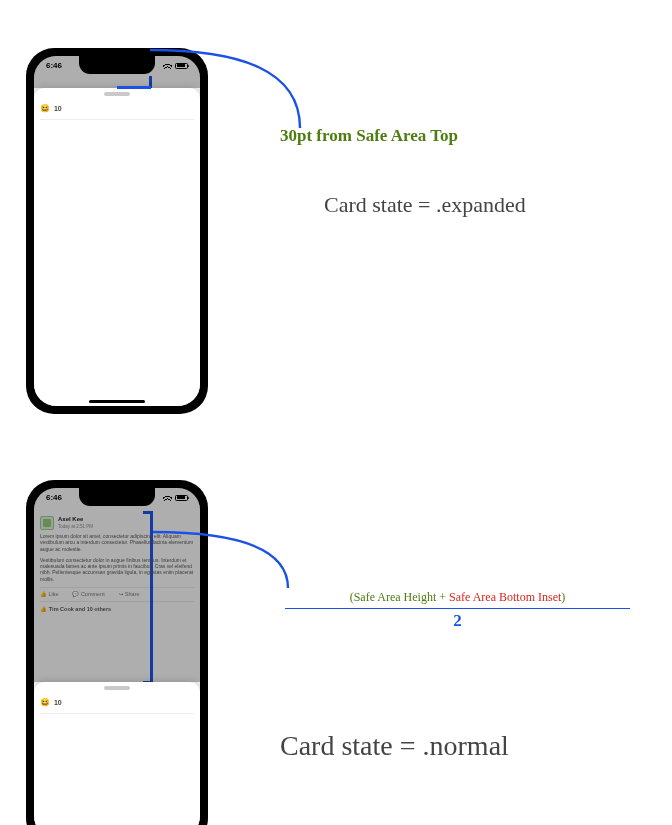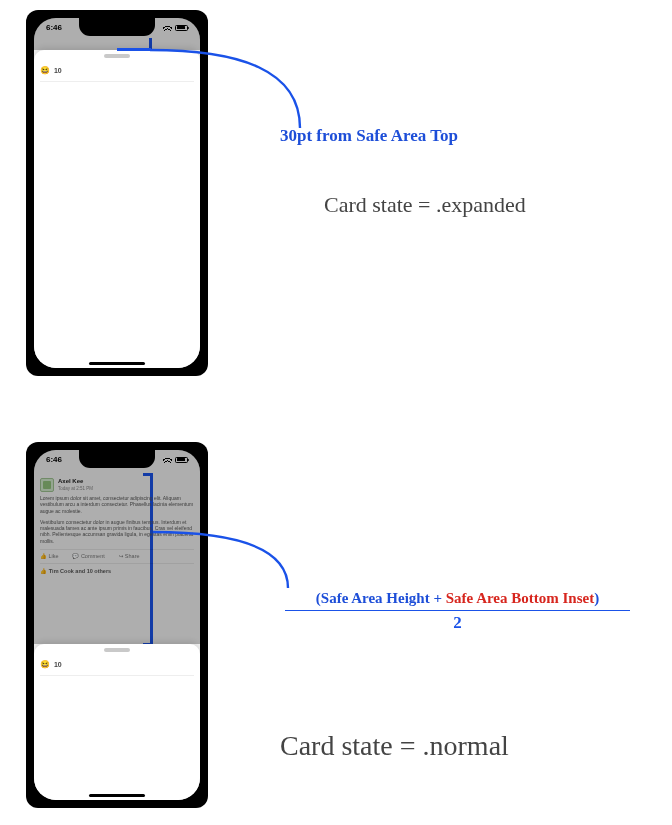--- a/index.html
+++ b/index.html
@@ -16,23 +16,24 @@
     align-items: flex-start;
   }
   .row1 { top: 10px; left: 26px; }
   .row2 { top: 442px; left: 26px; }
 
   
   .phone {
     width: 182px;
     height: 366px;
     background: #000;
-    border-radius: 12px;
+    border-radius: 28px;
     padding: 8px;
     position: relative;
+    margin-top: 38px;
   }
   .screen {
     width: 100%; height: 100%;
     background: #f2f2f2;
     border-radius: 22px;
     overflow: hidden;
     position: relative;
   }
   .notch {
     position: absolute;
@@ -114,29 +115,29 @@
 
   .home-indicator {
     position:absolute; bottom:3px; left:50%; transform:translateX(-50%);
     width:56px; height:3px; border-radius:2px;
     background:#000; z-index:40;
   }
 
   
   .annot { position:absolute; }
   .hand { font-family: "Comic Sans MS", "Segoe Script", "Bradley Hand", cursive; }
-  .blue { color:#1d4ed8; }
+  .blue { color:#4d7c0f; }
   .red  { color:#d7261e; }
   .dark { color:#444; }
 
   .label-30pt { left:280px; top:126px; font-size:17px; font-weight:600; }
   .label-state1 { left:280px; top:192px; font-size:22px;margin-left:44px; }
   .label-state2 { left:280px; top:730px; font-size:28px; }
   .label-formula-line { left:280px; top:590px; width:355px; text-align:center;}
-  .label-formula-num { font-size:15px; font-weight:700; }
+  .label-formula-num { font-size:12px; font-weight:400; }
   .label-formula-bar { border-top:1.7px solid #1a52e8; margin:3px auto 0 auto; width:345px;}
   .label-formula-den { font-size:17px; color:#1a52e8; margin-top:2px; font-weight:600;}
 
   
   svg.conn { position:absolute; overflow:visible; z-index:50; pointer-events:none; }
 
   
   .meas-top {
     position:absolute; z-index:30;
   }

